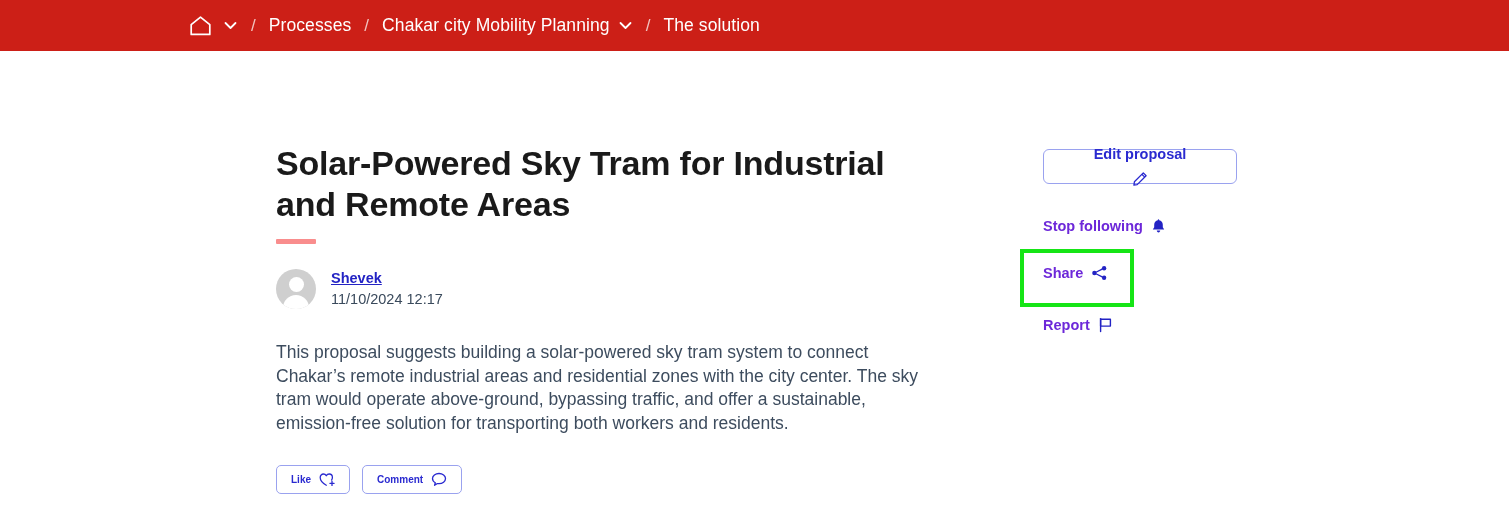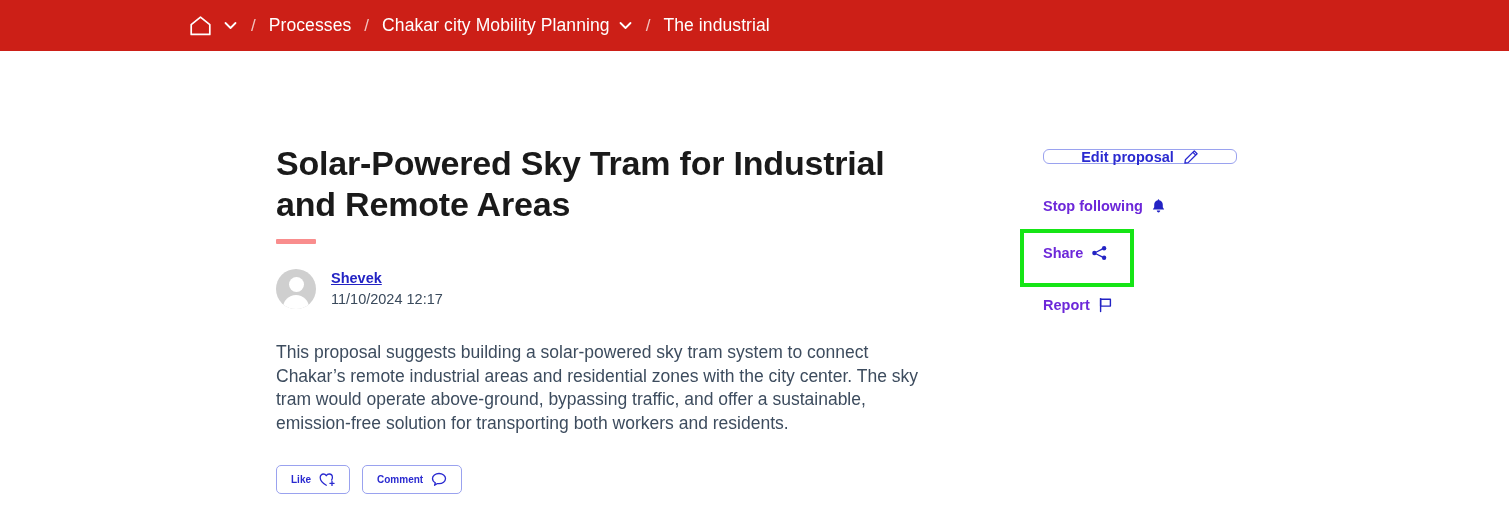--- a/index.html
+++ b/index.html
@@ -147,30 +147,31 @@
 
   
   #rail {
     position: absolute;
     left: 1043px; top: 98px;
     width: 194px;
   }
   .rail-btn {
     display: flex; align-items: center; justify-content: center;
     gap: 9px;
-    width: 194px; height: 15px;
+    width: 194px; height: 35px;
     border: 1.7px solid #9aa2ef;
     border-radius: 6px;
     background: #fff;
     color: #2a2ad0;
     font-size: 14.5px;
     font-weight: 700;
     font-family: "Liberation Sans", sans-serif;
     cursor: pointer;
     margin-bottom: 17px;
+    flex-direction: column;
   }
   #rail-links { margin-top: 31px; }
   .rail-link {
     display: flex; align-items: center;
     gap: 8px;
     height: 22px;
     margin-bottom: 12px;
     color: #6d28d9;
     font-size: 14.5px;
     font-weight: 700;
@@ -215,21 +216,21 @@
 
     <span class="crumb-sep">/</span>
 
     <a class="crumb-link" href="#">Chakar city Mobility Planning</a>
     <svg class="chev" width="13" height="9" viewBox="0 0 13 9">
       <path d="M1.5 2 L6.5 7 L11.5 2" stroke="#ffffff" stroke-width="1.8" fill="none" stroke-linecap="round" stroke-linejoin="round"></path>
     </svg>
 
     <span class="crumb-sep">/</span>
 
-    <a class="crumb-link" href="#">The industrial</a>
+    <a class="crumb-link" href="#">The solution</a>
   </div>
 </div>
 
 <div id="content">
 
   <div id="article">
 
     <h1 id="proposal-title">Solar-Powered Sky Tram for Industrial and Remote Areas</h1>
     <div id="title-accent"></div>
 

